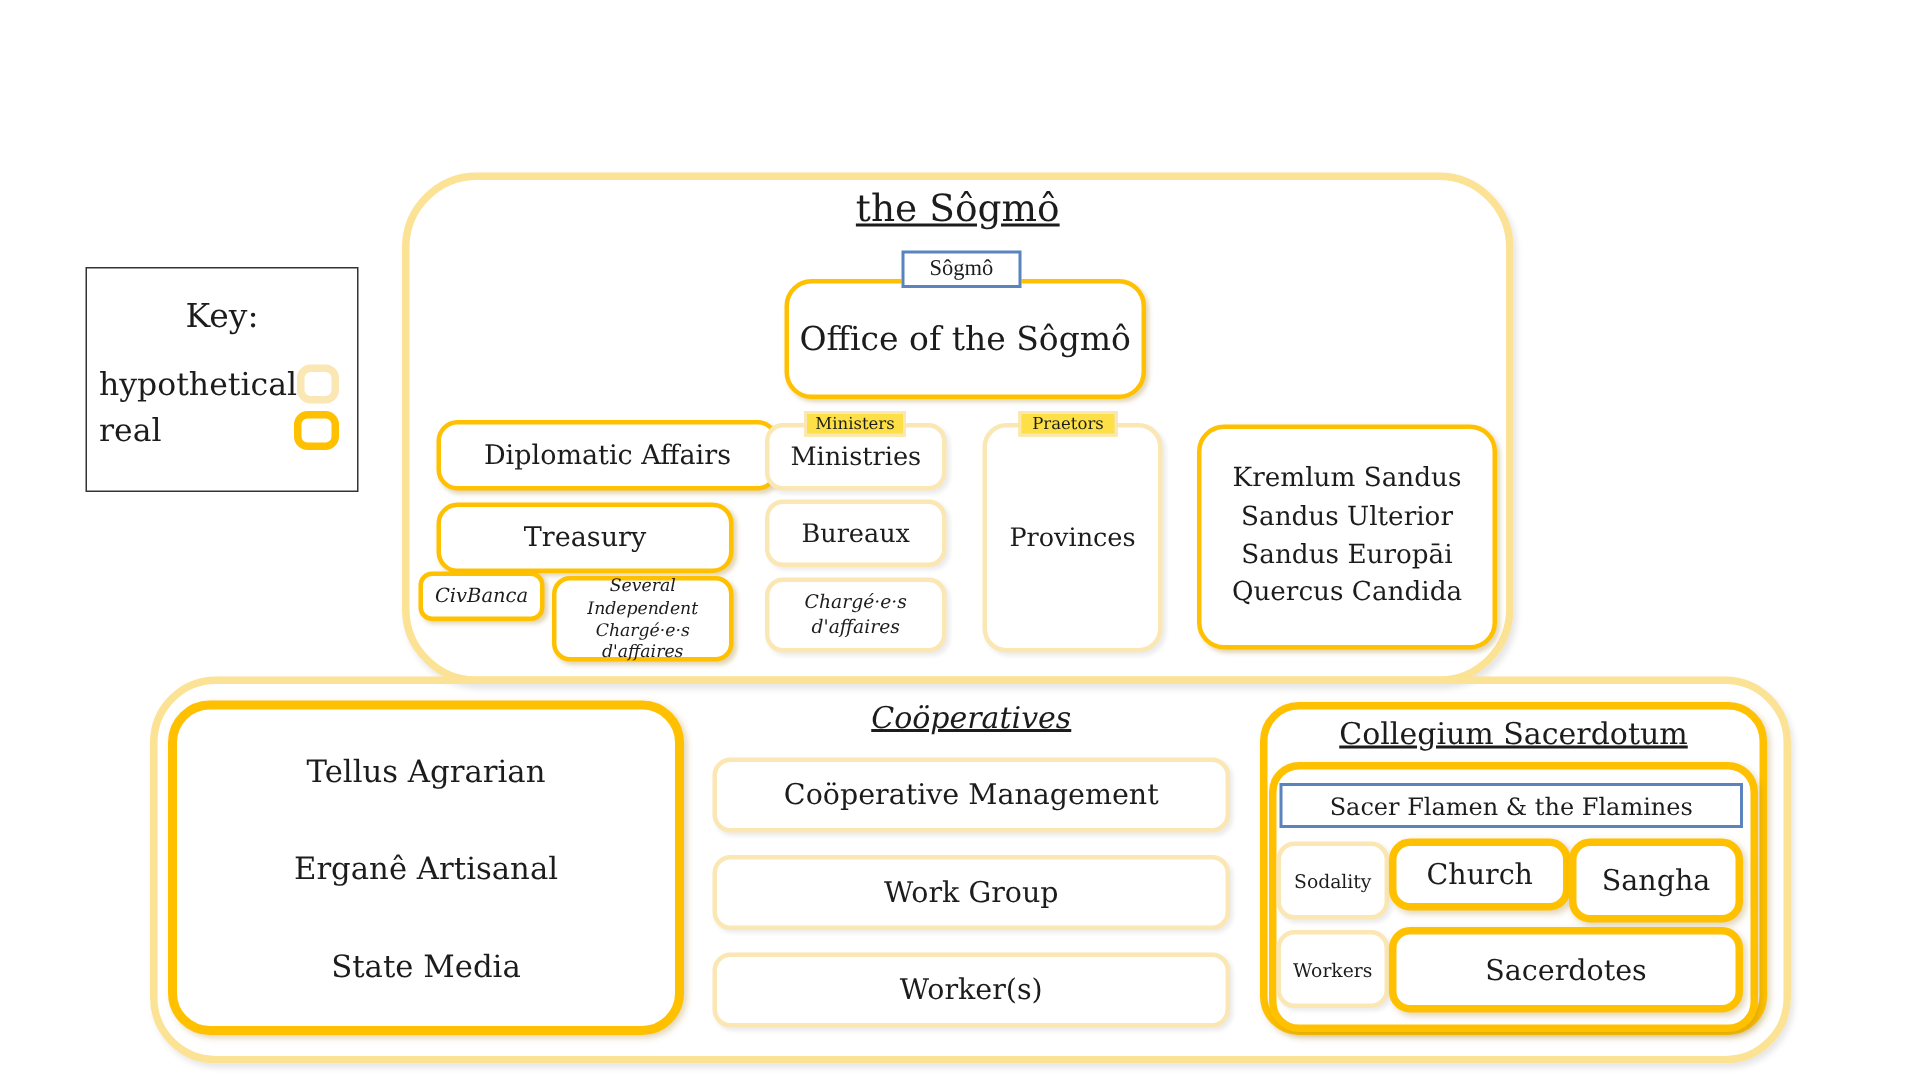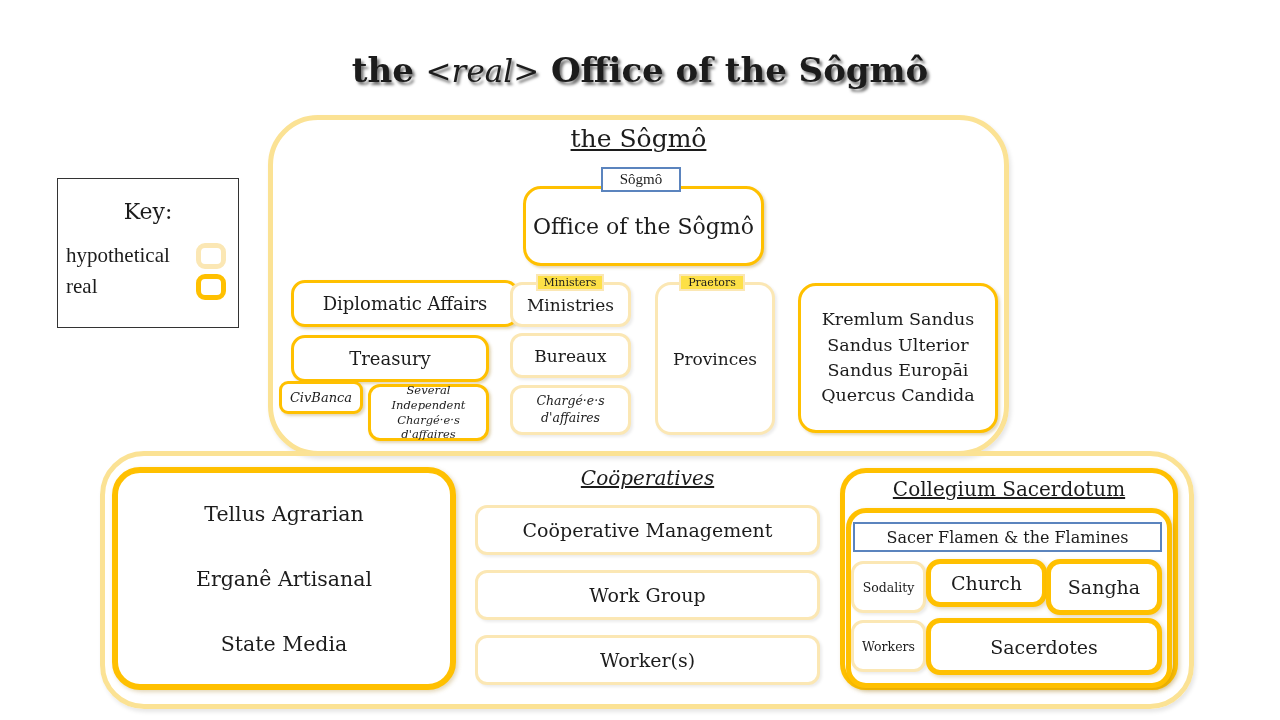--- a/index.html
+++ b/index.html
@@ -20,43 +20,38 @@
   .b-blue{border:2px solid #5B84BE;}
   
   #title{left:0;top:50px;width:1280px;text-align:center;font-size:34px;font-weight:bold;
          text-shadow:2.5px 2.5px 3px rgba(0,0,0,.55);}
   #title .t-italic{font-style:italic;font-weight:normal;font-size:31px;}
   
   #key{left:57px;top:178px;width:182px;height:150px;border:1px solid #333;background:#fff;}
   #key .key-heading{text-align:center;font-size:22px;margin-top:20px;}
   #key .key-rows{margin-top:16px;padding:0 12px 0 8px;}
   .key-row{display:flex;justify-content:space-between;align-items:center;height:31px;}
-  .key-label{font-size:21px;font-family:Liberation Serif, serif;}
+  .key-label{font-size:21px;}
   .swatch{width:30px;height:26px;border-radius:9px;background:#fff;box-sizing:border-box;}
   .swatch-hypo{border:5px solid #FBE7B4;}
   .swatch-real{border:5px solid #FFC000;}
   
   #sogmo-container{left:268px;top:115px;width:741px;height:341px;border-radius:50px;}
   #bottom-container{left:100px;top:451px;width:1094px;height:258px;border-radius:44px;}
   .section-heading{text-align:center;text-decoration:underline;background:transparent;}
   
   .mini-label{font-size:11px;display:flex;align-items:center;justify-content:center;
               background:#fde047;border:2px solid #FBE7B4;z-index:3;}
   .italic{font-style:italic;}
 </style>
 </head>
 <body>
 
 <div id="canvas">
 
-  <div id="title" class="abs">
-    <span>the</span>
-    <span class="t-italic">&lt;real&gt;</span>
-    <span>Office of the Sôgmô</span>
-  </div>
 
   <div id="key" class="abs">
     <div class="key-heading">Key:</div>
     <div class="key-rows">
       <div class="key-row">
         <span class="key-label">hypothetical</span>
         <span class="swatch swatch-hypo"></span>
       </div>
       <div class="key-row">
         <span class="key-label">real</span>

